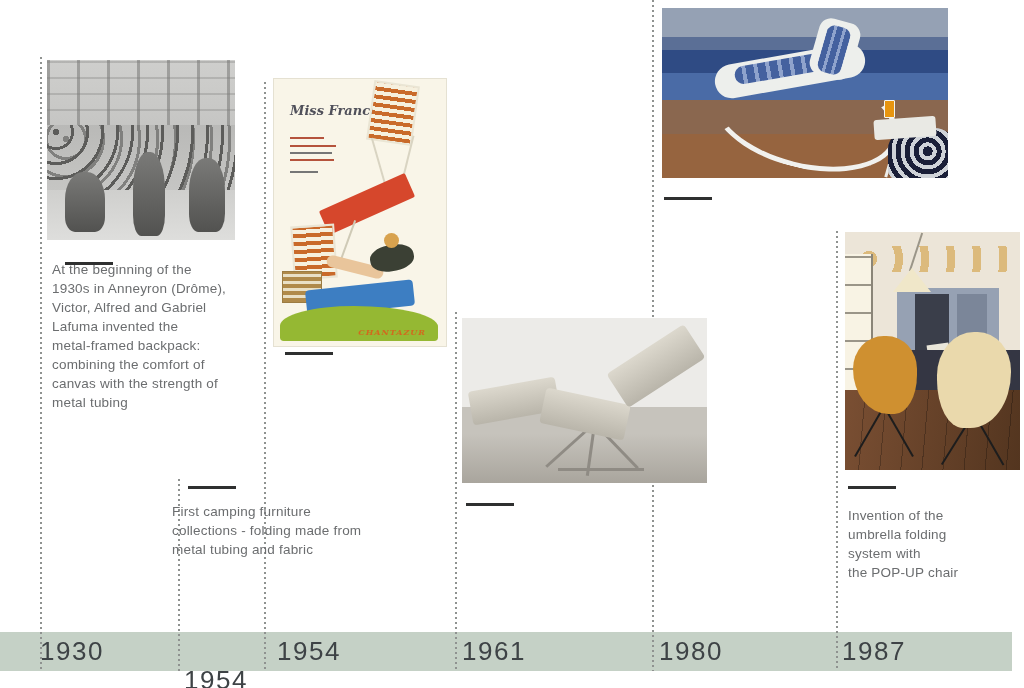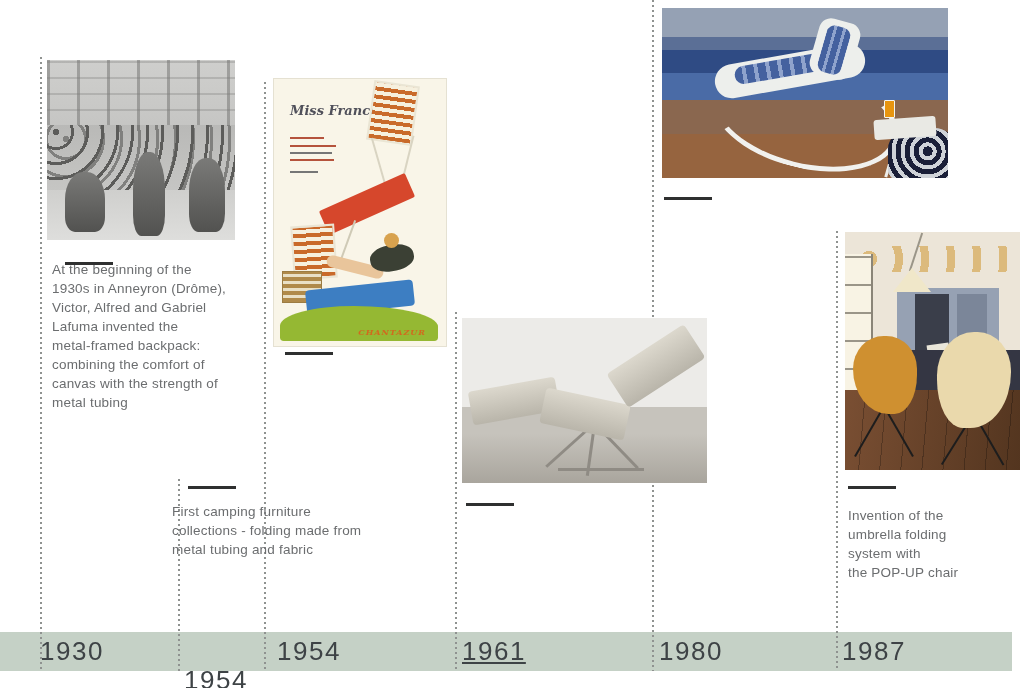--- a/index.html
+++ b/index.html
@@ -233,17 +233,17 @@
 metal tubing and fabric</div>
   <div class="note" style="left:848px;top:506px;width:165px;">Invention of the
 umbrella folding
 system with
 the POP-UP chair</div>
 
   <div class="bar"></div>
   <div class="year" style="left:40px;">1930</div>
   <div class="year" style="left:184px;margin-top:29px;">1954</div>
   <div class="year" style="left:277px;">1954</div>
-  <div class="year" style="left:462px;text-decoration:underline;">1961</div>
+  <div class="year" style="left:462px;">1961</div>
   <div class="year" style="left:659px;">1980</div>
   <div class="year" style="left:842px;">1987</div>
 
 </div>
 
 </body></html>

